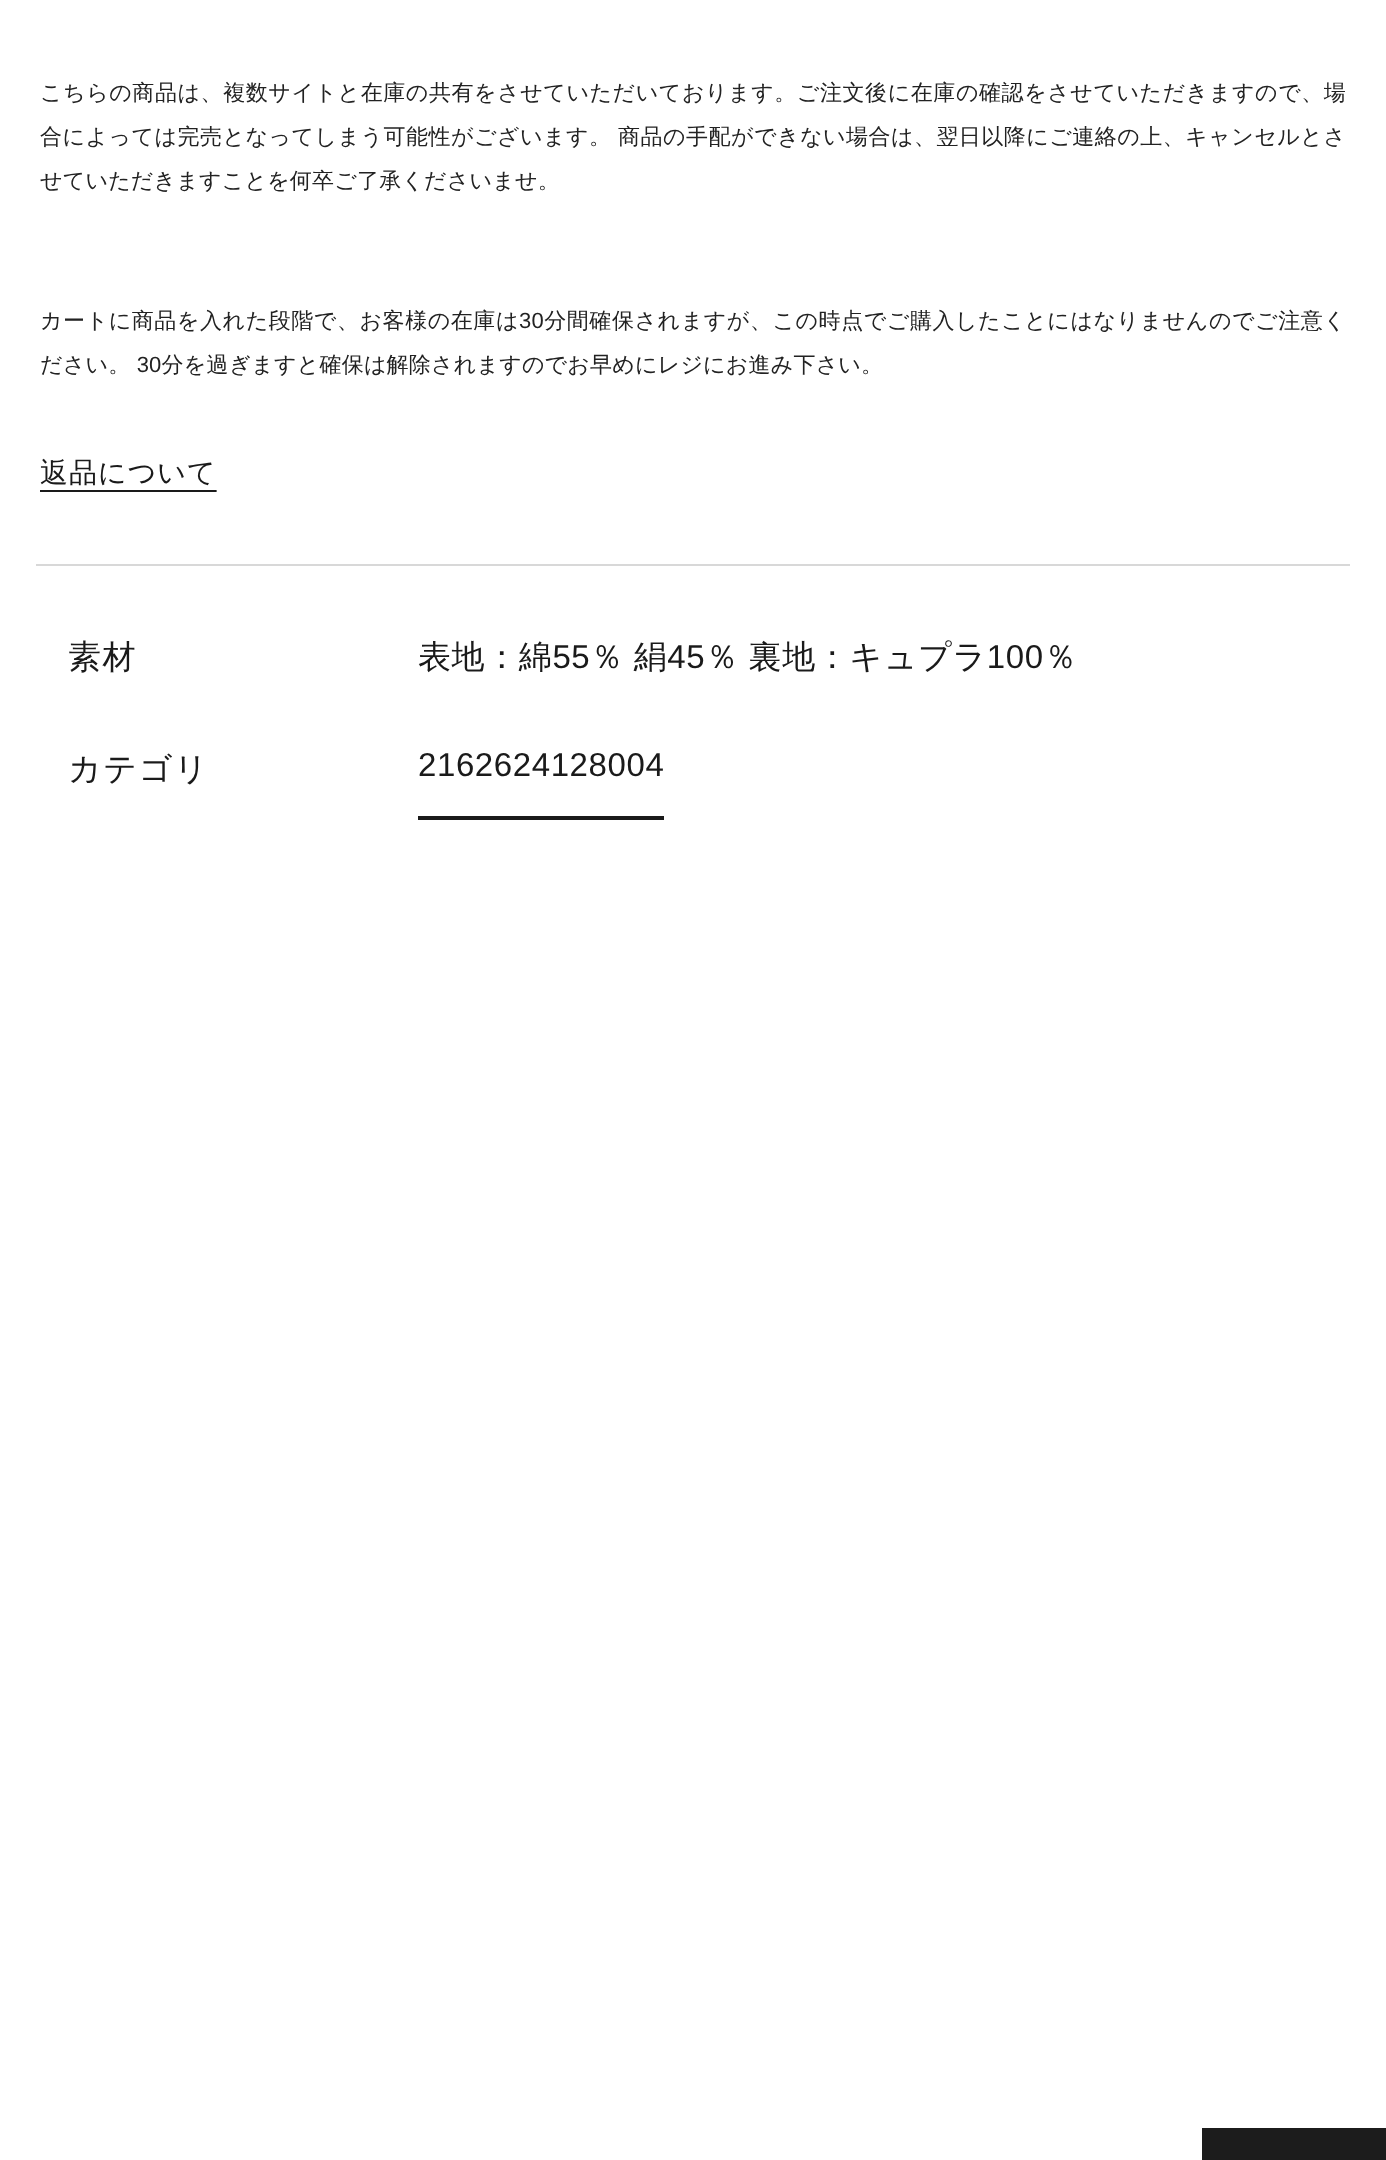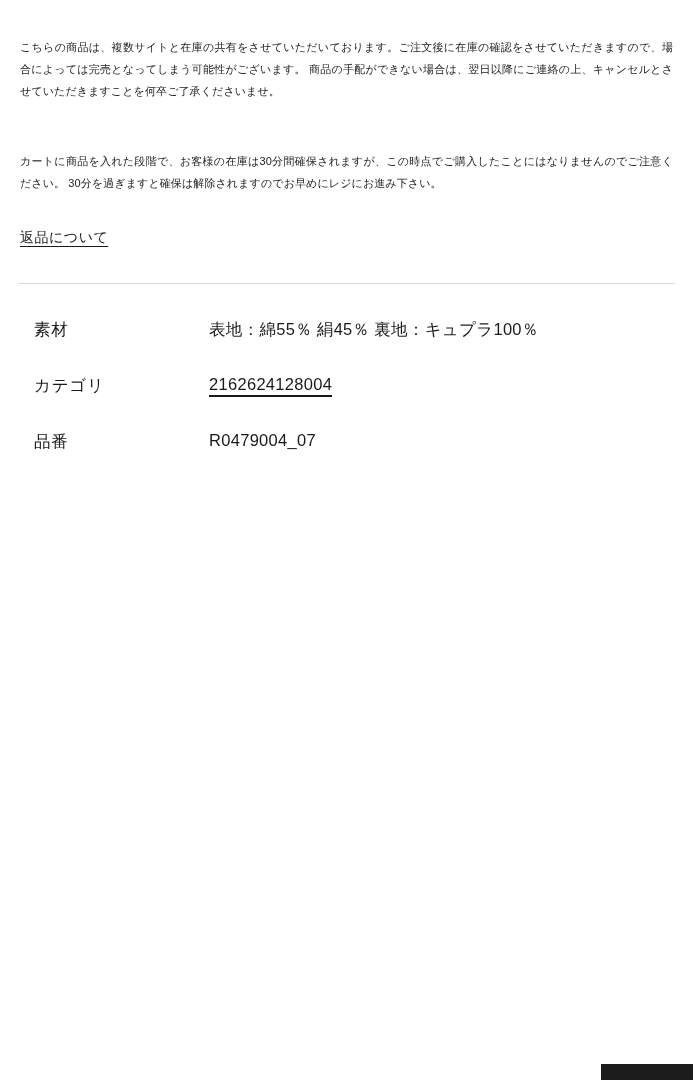--- a/index.html
+++ b/index.html
@@ -112,21 +112,21 @@
     letter-spacing: 0.3px;
   }
   .spec-value .link {
     text-decoration: underline;
     text-underline-offset: 4px;
     cursor: pointer;
     color: #1a1a1a;
   }
   .spec-value .underline-code {
     border-bottom: 2px solid #1a1a1a;
-    padding-bottom: 2px;
+    padding-bottom: 16px;
   }
 
   
   .to-top {
     position: absolute;
     right: 0;
     bottom: 0;
     width: 92px;
     height: 52px;
     background: #1c1c1c;
@@ -160,24 +160,20 @@
   <table class="spec-table">
     <tbody>
       <tr>
         <td class="spec-label">素材</td>
         <td class="spec-value">表地：綿55％ 絹45％ 裏地：キュプラ100％</td>
       </tr>
       <tr>
         <td class="spec-label">カテゴリ</td>
         <td class="spec-value"><span class="underline-code">2162624128004</span></td>
       </tr>
-      <tr>
-        <td class="spec-label">品番</td>
-        <td class="spec-value">R0479004_07</td>
-      </tr>
     </tbody>
   </table>
 
   <div class="to-top">
     <span>
       <svg width="26" height="16" viewBox="0 0 26 16" aria-hidden="true">
         <polyline points="2,13 13,3 24,13" fill="none" stroke="#ffffff" stroke-width="1.6"></polyline>
       </svg>
     </span>
   </div>

